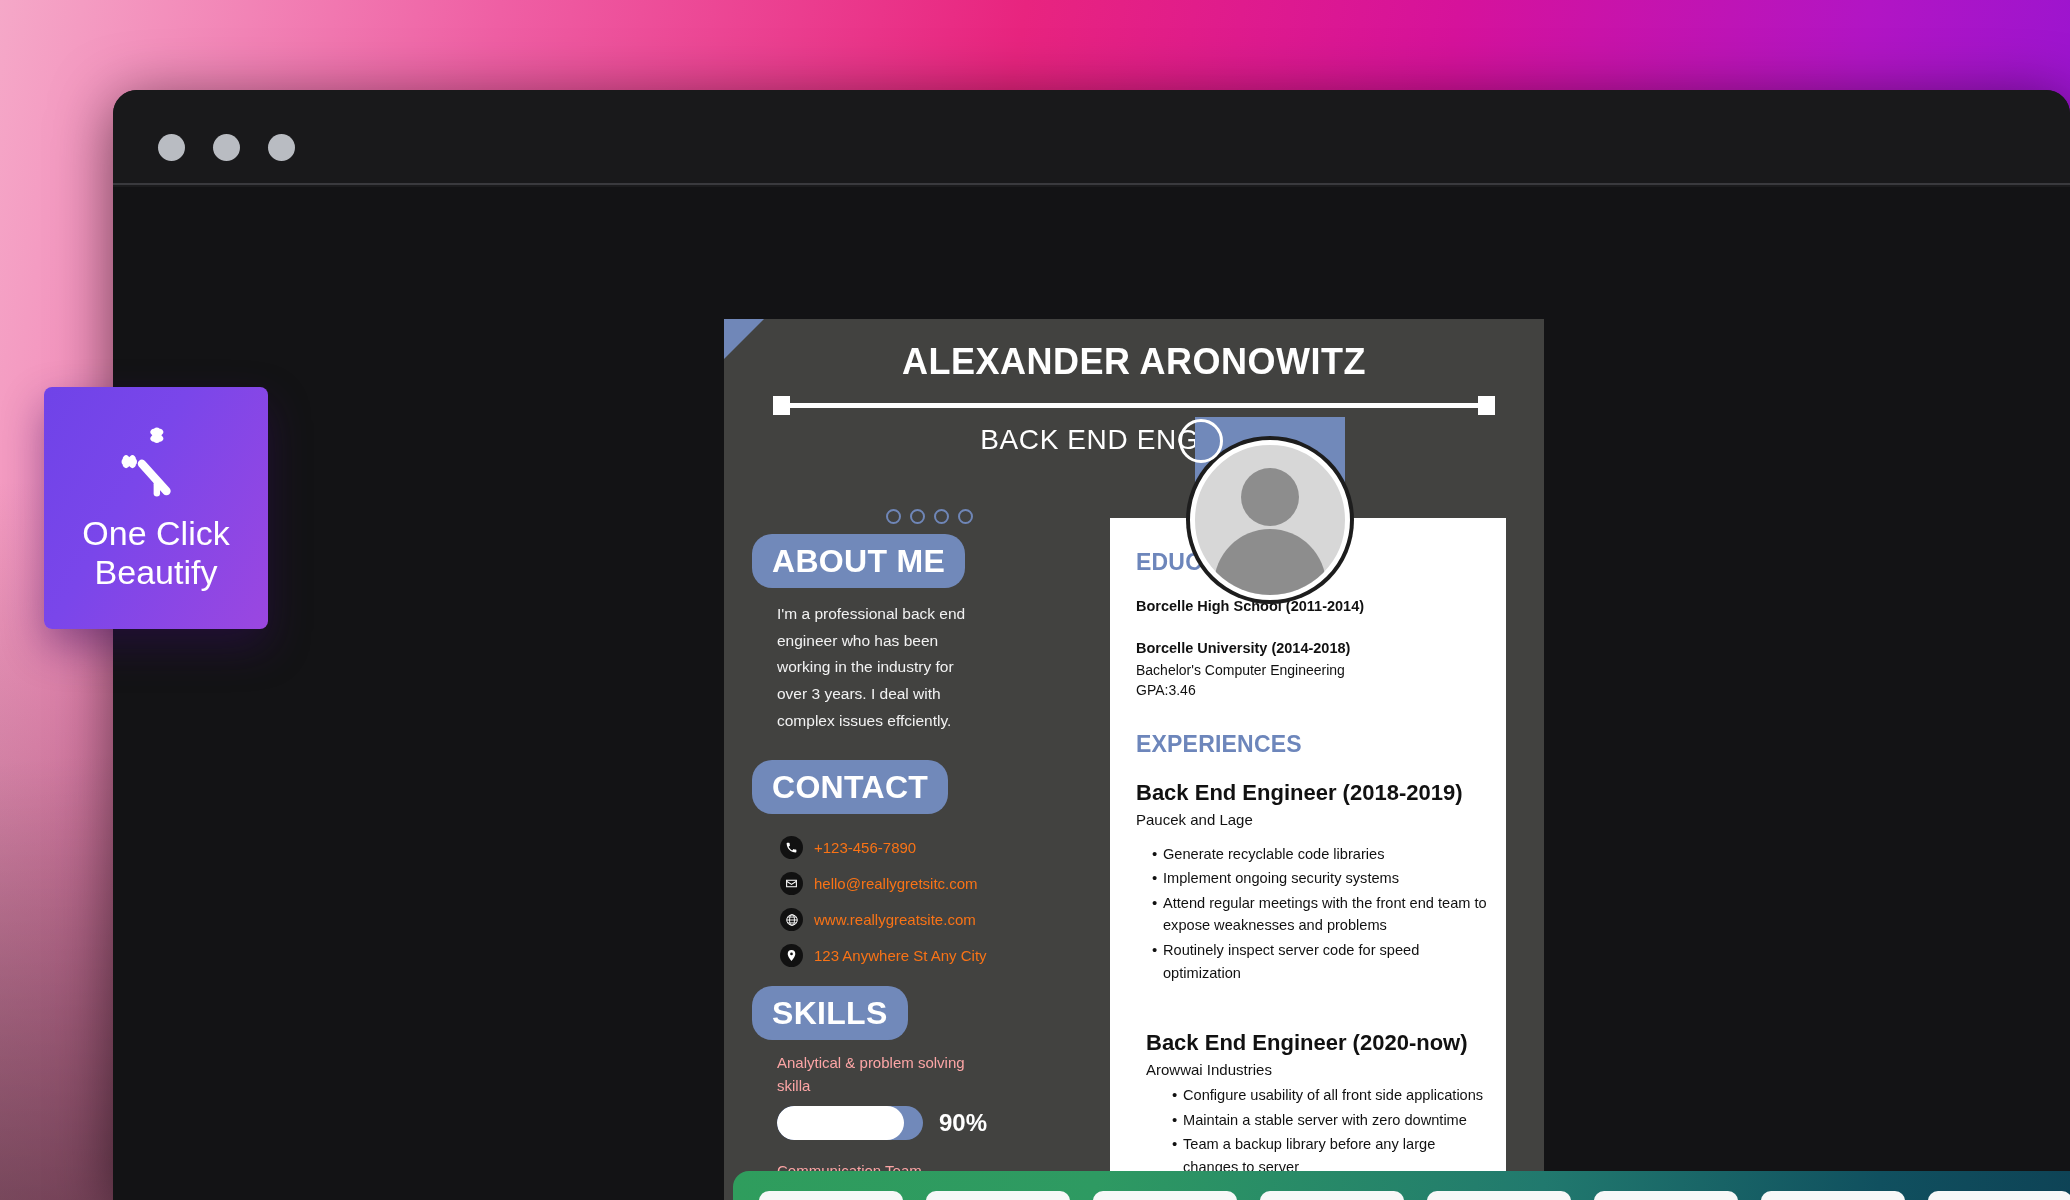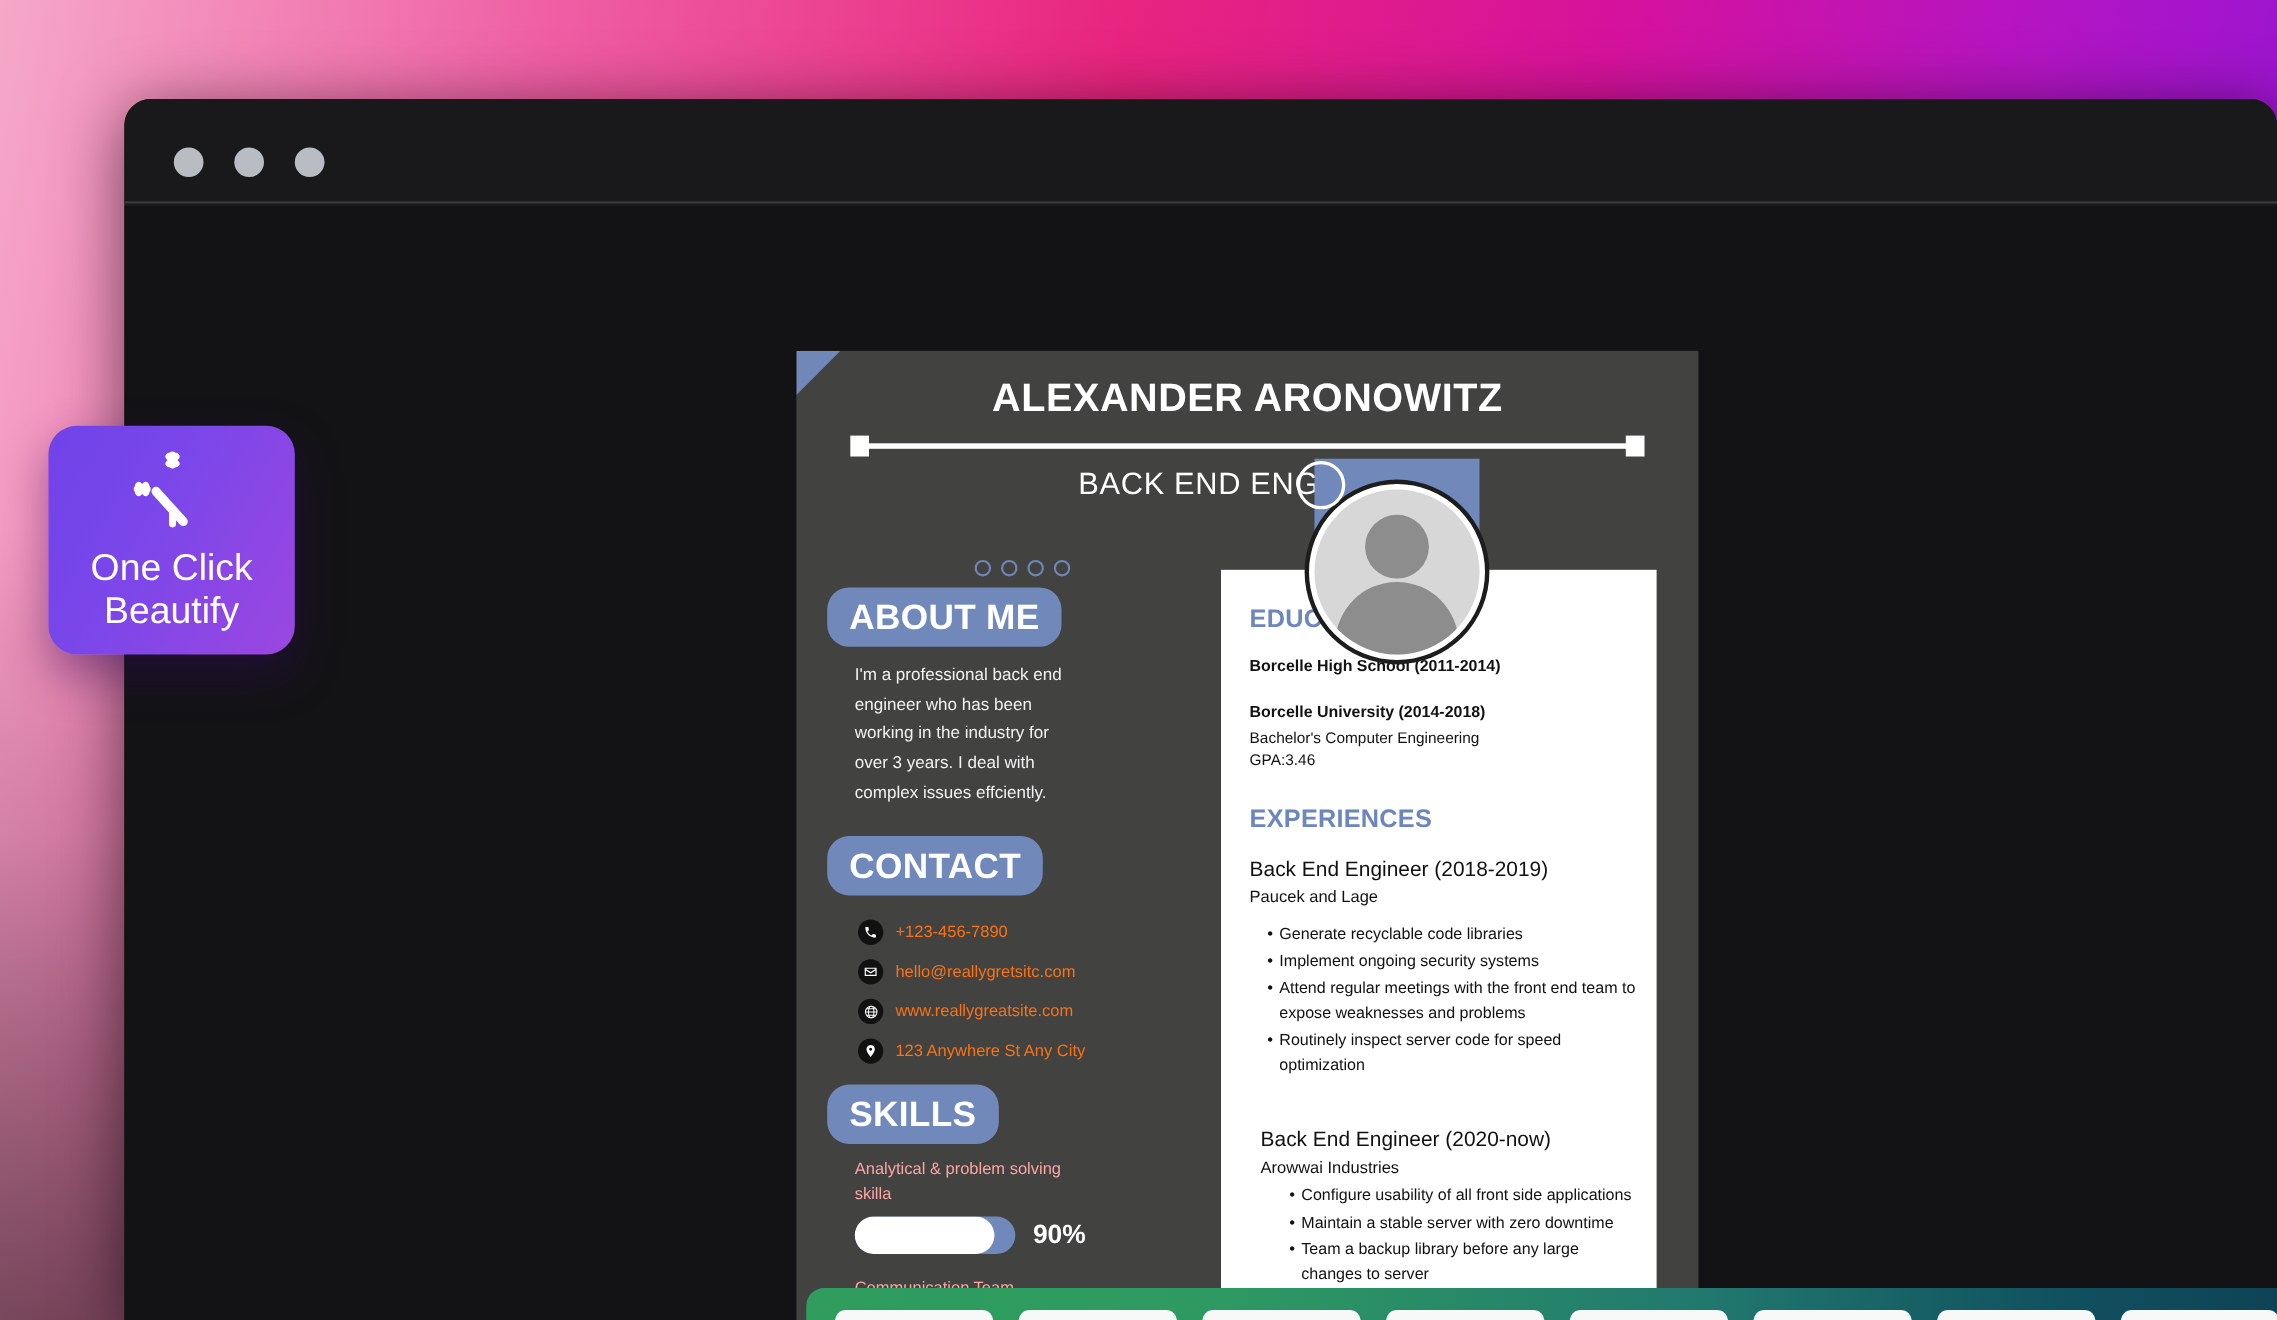--- a/index.html
+++ b/index.html
@@ -98,21 +98,21 @@
   }
   .bar-fill{position:absolute;left:0;top:0;bottom:0;background:#fff;border-radius:17px;}
   .bar-pct{font-size:24px;font-weight:bold;color:#fff;}
 
   
   .rcol{position:absolute;left:412px;top:230px;width:355px;color:#111;}
   .sec-h{color:#6d86bb;font-size:23px;font-weight:bold;letter-spacing:.2px;margin-bottom:22px;}
   .edu-t{font-size:14.5px;font-weight:bold;margin-bottom:4px;}
   .edu-s{font-size:14px;line-height:1.45;}
   .gap22{height:22px;} .gap30{height:30px;}
-  .exp-t{font-size:19px;font-weight:normal;margin-bottom:5px;}
+  .exp-t{font-size:22px;font-weight:bold;margin-bottom:5px;}
   .exp-c{font-size:15px;margin-bottom:15px;}
   ul.bl{margin:0;padding:0 0 0 16px;list-style:none;}
   ul.bl li{position:relative;font-size:14.6px;line-height:1.55;margin-bottom:2px;padding-left:11px;}
   ul.bl li::before{content:"\2022";position:absolute;left:0;top:-1px;font-size:15px;}
   .exp2{margin-top:46px;margin-left:10px;}
 
   
   .avatar-box{
     position:absolute;left:1082px;top:230px;width:150px;height:140px;background:#7189ba;z-index:5;
   }
@@ -123,21 +123,21 @@
   .avatar{
     position:absolute;left:1077px;top:253px;width:160px;height:160px;border-radius:50%;
     background:#d7d7d7;border:5px solid #fff;box-sizing:border-box;z-index:6;
     box-shadow:0 0 0 4px #1d1d1d;overflow:hidden;
   }
   .av-head{position:absolute;left:50%;top:23px;transform:translateX(-50%);width:58px;height:58px;border-radius:50%;background:#8d8d8d;}
   .av-body{position:absolute;left:50%;top:84px;transform:translateX(-50%);width:112px;height:84px;border-radius:56px 56px 0 0;background:#8d8d8d;}
 
   
   .occ{
-    position:absolute;left:44px;top:387px;width:224px;height:208px;border-radius:26px;
+    position:absolute;left:44px;top:387px;width:224px;height:242px;border-radius:8px;
     background:linear-gradient(120deg,#6f43e8 0%,#7a46ea 40%,#9b47e0 100%);
     box-shadow:0 18px 42px rgba(50,10,90,.45);
     display:flex;flex-direction:column;align-items:center;justify-content:center;
   }
   .occ-ico{width:76px;height:76px;margin-bottom:14px;}
   .occ-txt{color:#fff;font-size:34px;line-height:1.14;text-align:center;font-weight:400;}
 
   
   .strip{
     position:absolute;left:620px;top:984px;width:1386px;height:155px;border-radius:16px;

